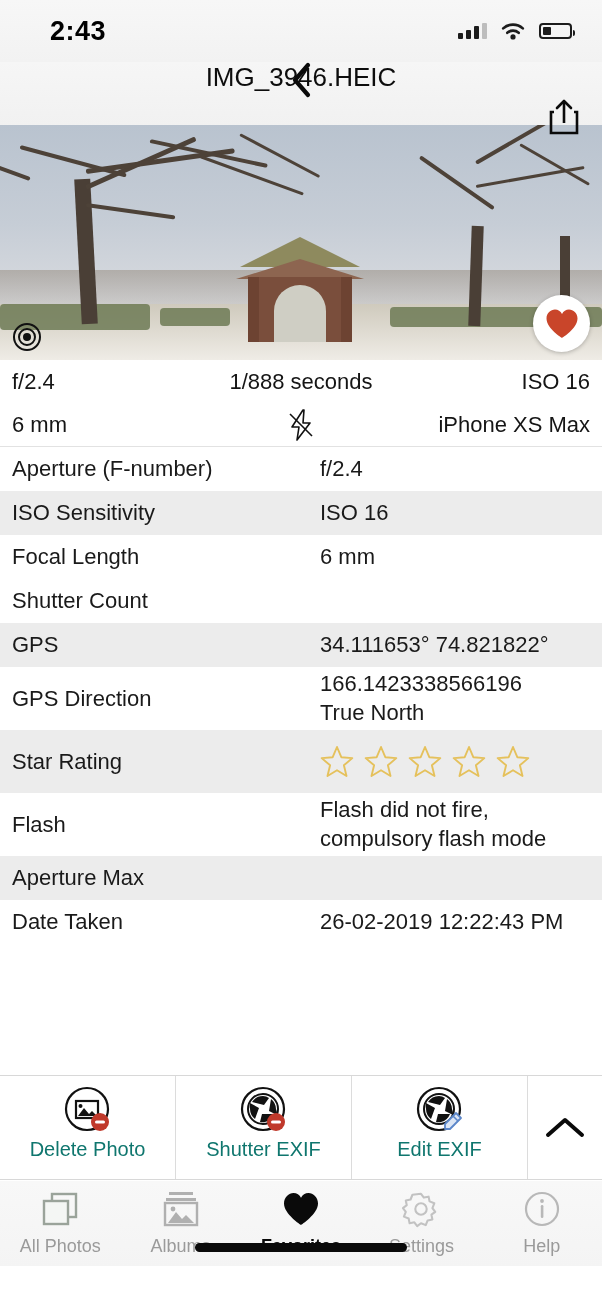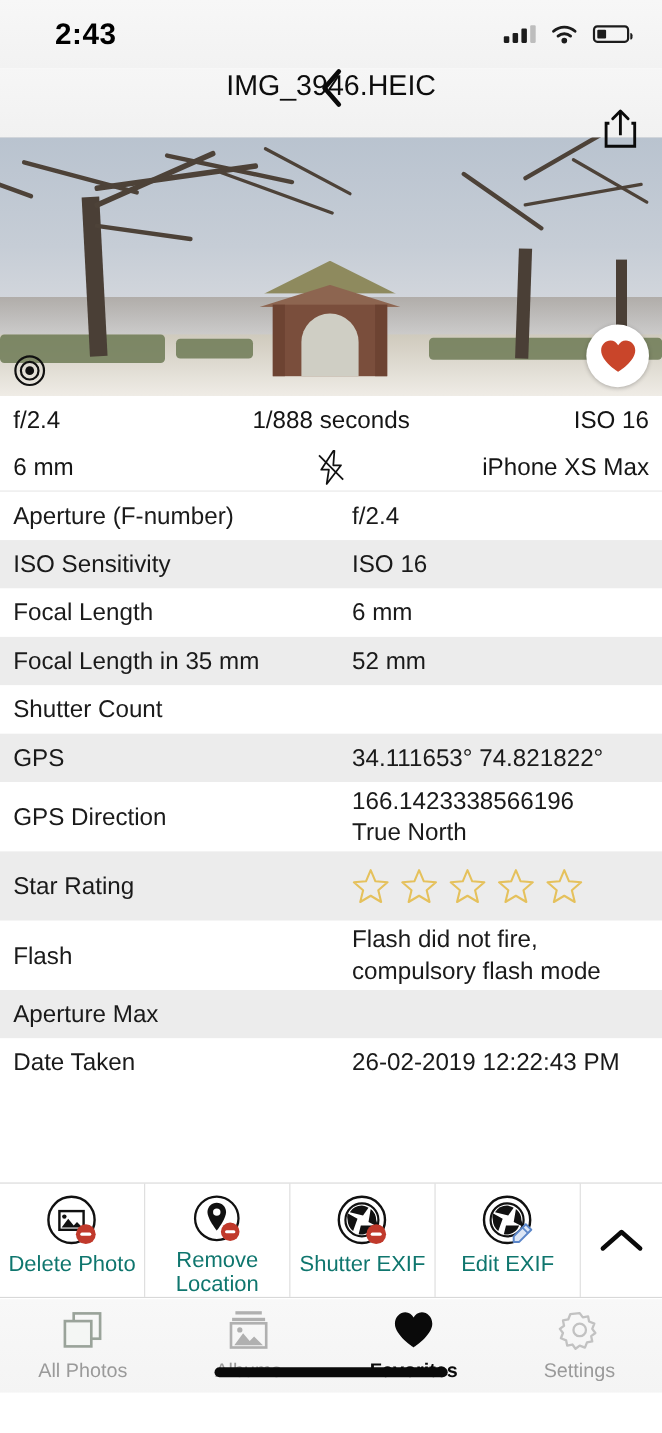--- a/index.html
+++ b/index.html
@@ -232,24 +232,20 @@
       <div class="exif-val">f/2.4</div>
     </div>
     <div class="exif-row even">
       <div class="exif-key">ISO Sensitivity</div>
       <div class="exif-val">ISO 16</div>
     </div>
     <div class="exif-row odd">
       <div class="exif-key">Focal Length</div>
       <div class="exif-val">6 mm</div>
     </div>
-    <div class="exif-row even">
-      <div class="exif-key">Focal Length in 35 mm</div>
-      <div class="exif-val">52 mm</div>
-    </div>
     <div class="exif-row odd">
       <div class="exif-key">Shutter Count</div>
       <div class="exif-val"></div>
     </div>
     <div class="exif-row even">
       <div class="exif-key">GPS</div>
       <div class="exif-val">34.111653° 74.821822°</div>
     </div>
     <div class="exif-row odd tall">
       <div class="exif-key">GPS Direction</div>
@@ -298,31 +294,20 @@
         <circle cx="24" cy="24" r="21" fill="none" stroke="#111" stroke-width="2.2"></circle>
         <rect x="13" y="16" width="22" height="17" fill="none" stroke="#111" stroke-width="2.2"></rect>
         <path d="M15 31l6-8 5 6 3-3 5 5z" fill="#111"></path>
         <circle cx="17.5" cy="21" r="2" fill="#111"></circle>
         <circle cx="37" cy="37" r="9" fill="#c0392b"></circle>
         <rect x="32" y="35.5" width="10" height="3" rx="1.5" fill="#fff"></rect>
       </svg>
       <div class="act-label" style="white-space:pre-line">Delete Photo</div>
     </div>
 
-    <div class="act">
-      <svg width="50" height="50" viewBox="0 0 50 50">
-        <circle cx="24" cy="24" r="21" fill="none" stroke="#111" stroke-width="2.2"></circle>
-        <path d="M24 9c-5 0-9 4-9 9 0 6.7 9 18 9 18s9-11.3 9-18c0-5-4-9-9-9z" fill="#111"></path>
-        <circle cx="24" cy="18" r="3.6" fill="#fff"></circle>
-        <circle cx="37" cy="37" r="9" fill="#c0392b"></circle>
-        <rect x="32" y="35.5" width="10" height="3" rx="1.5" fill="#fff"></rect>
-      </svg>
-      <div class="act-label" style="white-space:pre-line">Remove
-Location</div>
-    </div>
 
     <div class="act">
       <svg width="50" height="50" viewBox="0 0 50 50">
         <circle cx="24" cy="24" r="21" fill="none" stroke="#111" stroke-width="2.2"></circle>
         <circle cx="24" cy="24" r="15" fill="none" stroke="#111" stroke-width="2"></circle>
         <path d="M24 11a13 13 0 00-11 6l12 3 5-7a13 13 0 00-6-2z" fill="#111"></path>
         <path d="M37 24a13 13 0 00-5-10l-2 12 8 4a13 13 0 00-1-6z" fill="#111"></path>
         <path d="M26 37a13 13 0 009-8l-12 0-2 8a13 13 0 005 0z" fill="#111"></path>
         <path d="M11 24a13 13 0 005 10l4-11-9-5a13 13 0 000 6z" fill="#111"></path>
         <circle cx="37" cy="37" r="9" fill="#c0392b"></circle>
@@ -381,17 +366,25 @@
     </div>
 
     <div class="tab">
       <svg width="40" height="38" viewBox="0 0 40 40">
         <path d="M20 4l3 4 5-1 1 5 5 2-2 5 3 4-4 3 1 5-5 1-2 5-5-2-4 3-3-4-5 1-1-5-5-2 2-5-3-4 4-3-1-5 5-1 2-5z" fill="none" stroke="#c2c2c2" stroke-width="2.2" stroke-linejoin="round"></path>
         <circle cx="20" cy="20" r="6" fill="none" stroke="#c2c2c2" stroke-width="2.2"></circle>
       </svg>
       <div class="tab-label">Settings</div>
     </div>
 
+    <div class="tab">
+      <svg width="40" height="38" viewBox="0 0 40 38">
+        <circle cx="20" cy="19" r="16" fill="none" stroke="#b8b8b8" stroke-width="2.2"></circle>
+        <circle cx="20" cy="11" r="1.9" fill="#b8b8b8"></circle>
+        <rect x="18.8" y="15" width="2.6" height="13" rx="1.3" fill="#b8b8b8"></rect>
+      </svg>
+      <div class="tab-label">Help</div>
+    </div>
 
     <div class="home-ind"></div>
   </div>
 
 </div>
 
 </body></html>

